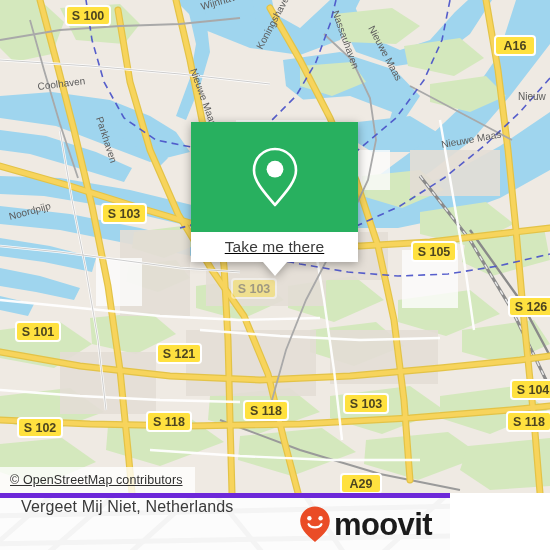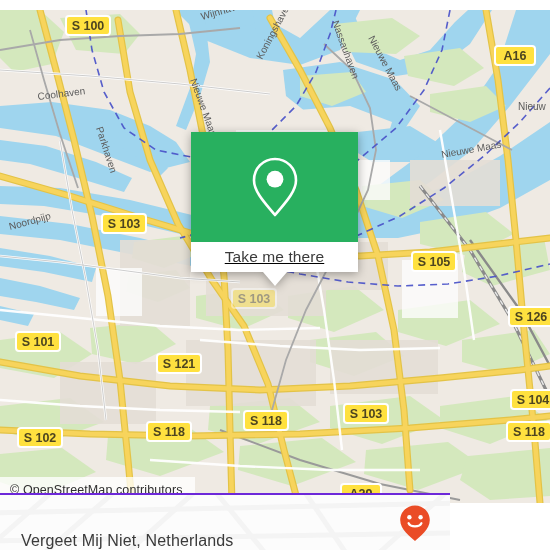--- a/index.html
+++ b/index.html
@@ -12,21 +12,21 @@
   #app {
     position: relative;
     width: 550px;
     height: 550px;
     overflow: hidden;
   }
 
   
   .map {
     position: absolute;
-    left: 0; top: 10px;
+    left: 0; top: 0;
     width: 550px; height: 493px;
     background: #efeae3;
     overflow: hidden;
   }
   .map-canvas { position:absolute; left:0; top:0; width:550px; height:493px; }
 
   
   .card-wrap {
     position: absolute;
     left: 191px; top: 122px;
@@ -65,30 +65,31 @@
     position: absolute;
     left: 0; top: 467px;
     height: 26px;
     padding: 0 12px 0 10px;
     display: flex; align-items: center;
     background: rgba(255,255,255,0.78);
     font-size: 12.5px;
     color: #2f2f2f;
     letter-spacing: 0.1px;
     white-space: nowrap;
+    text-decoration: underline;
   }
 
   
   .footer {
     position: absolute;
     left: 0; top: 493px;
     width: 450px; height: 57px;
     background: #fcfcfc;
-    border-top: 2px solid #6d28d9;
-    display: flex; align-items: flex-end;
+    border-top: 5px solid #6d28d9;
+    display: flex; align-items: flex-start;
     overflow: hidden;
   }
   .footer-bg {
     position: absolute; left: 0; top: 0;
     width: 550px; height: 57px;
     opacity: 0.55;
   }
   .footer-title {
     position: relative;
     margin-left: 21px;
@@ -382,16 +383,17 @@
 
     <span class="footer-title">Vergeet Mij Niet, Netherlands</span>
 
     <div class="brand">
       <svg width="34" height="38" viewBox="0 0 34 38">
         <path d="M17 1.5 C8.8 1.5 2.2 8 2.2 16 C2.2 25.5 12.4 32.8 17 37 C21.6 32.8 31.8 25.5 31.8 16 C31.8 8 25.2 1.5 17 1.5 Z" fill="#ea4c26"></path>
         <circle cx="11.4" cy="13.2" r="2.2" fill="#ffffff"></circle>
         <circle cx="22.6" cy="13.2" r="2.2" fill="#ffffff"></circle>
         <path d="M10.6 19.2 C12.6 23.4 21.4 23.4 23.4 19.2" fill="none" stroke="#ffffff" stroke-width="2.2" stroke-linecap="round"></path>
       </svg>
+      <span class="brand-word">moovit</span>
     </div>
   </div>
 
 </div>
 
 </body></html>

